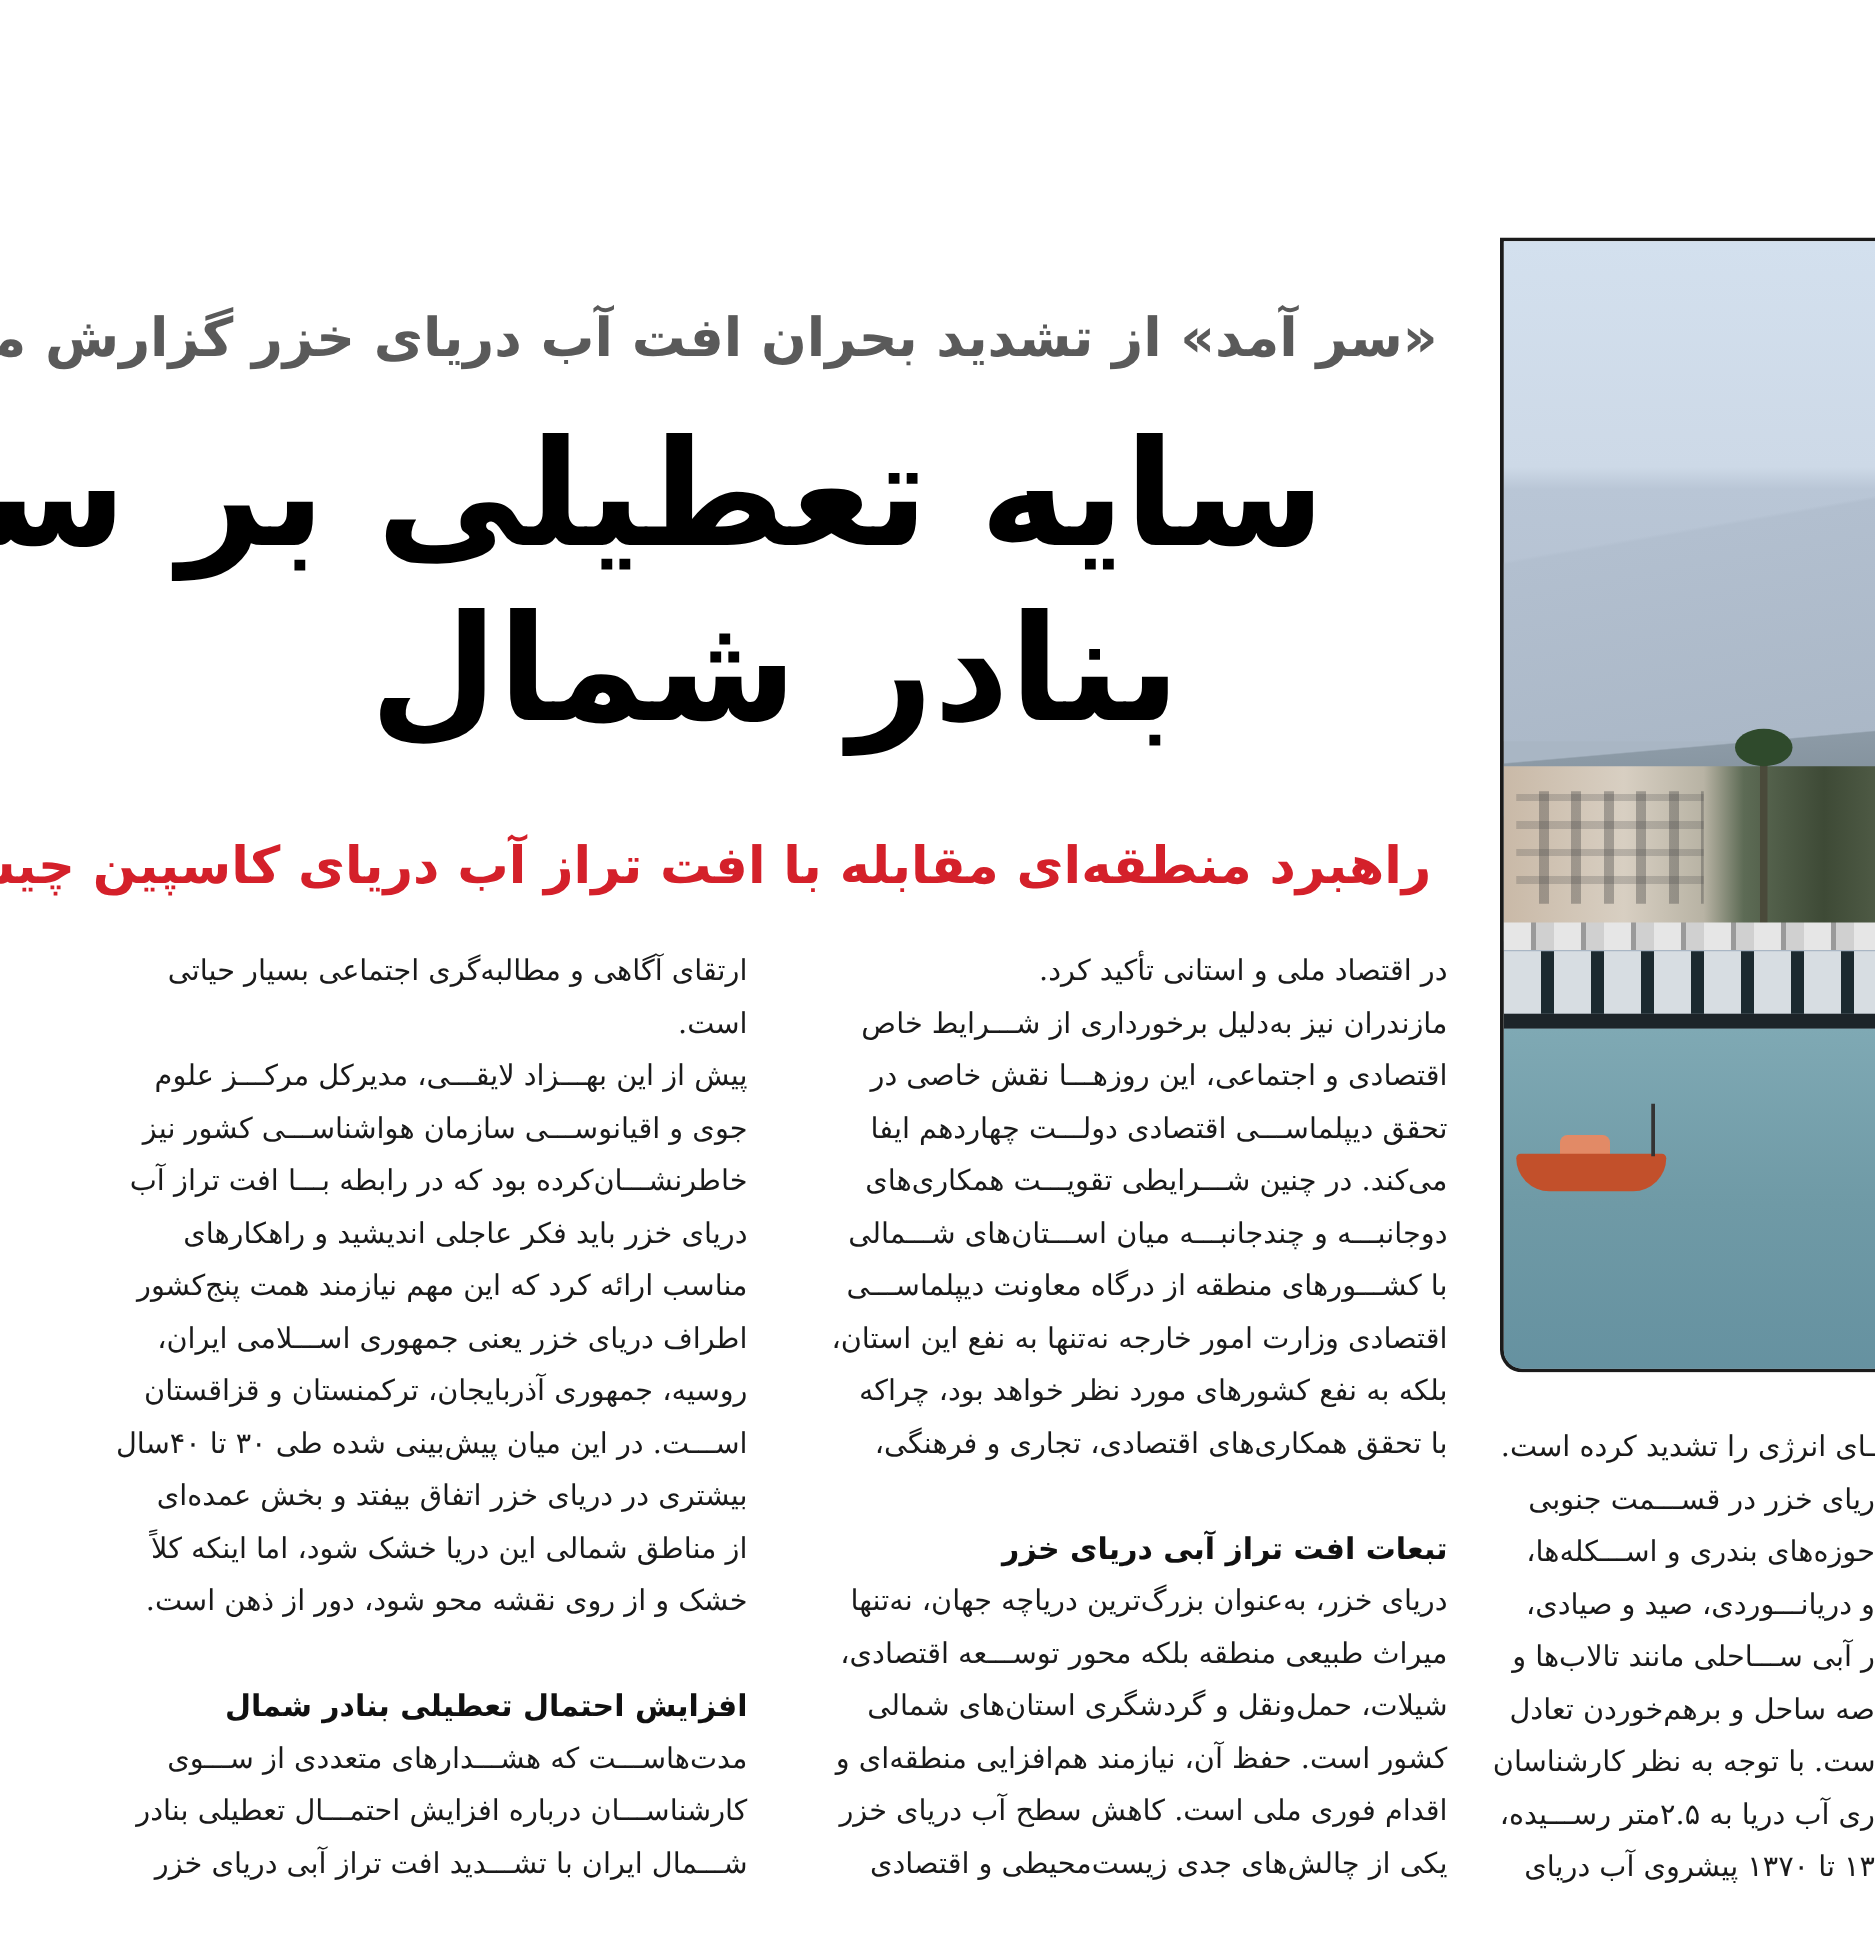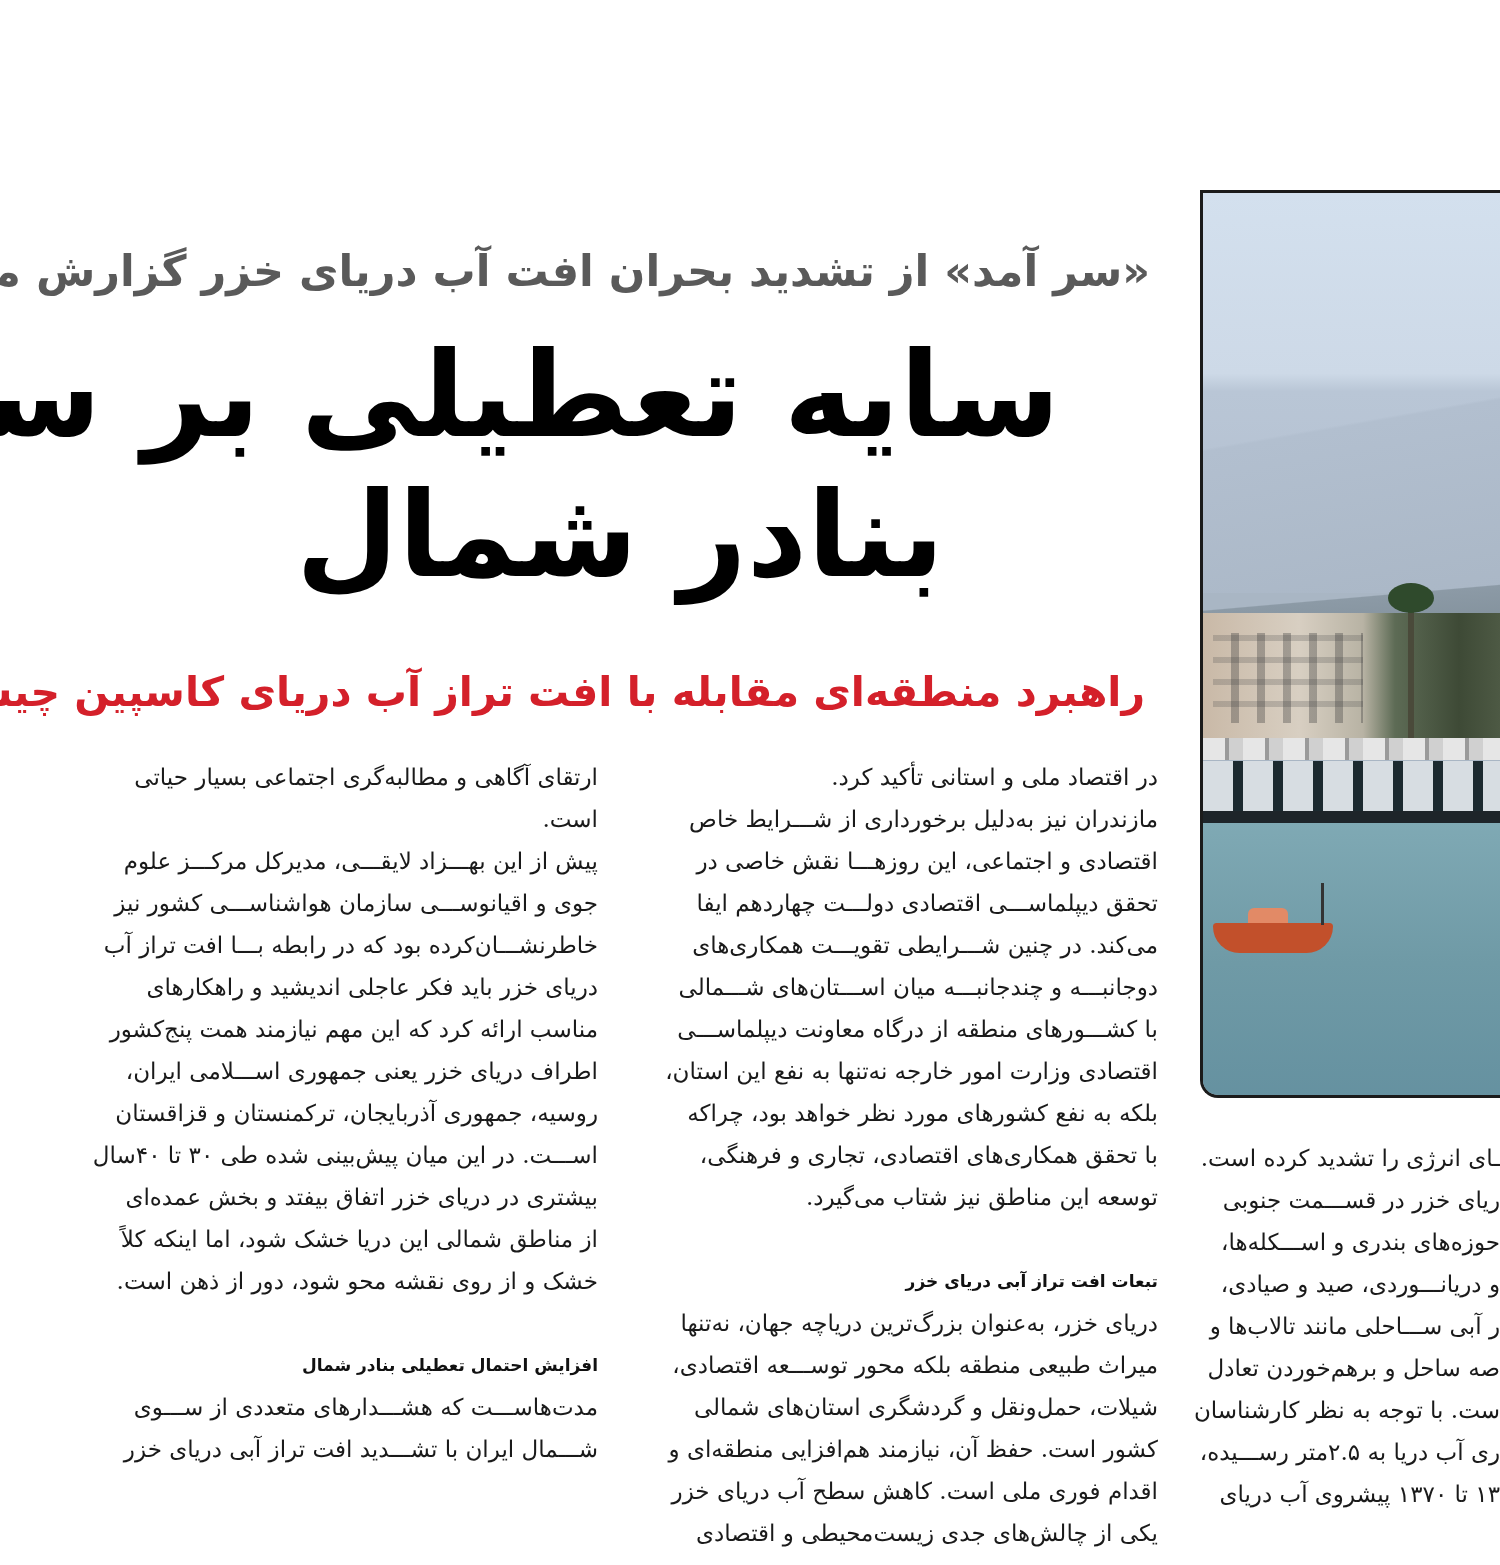--- a/index.html
+++ b/index.html
@@ -25,21 +25,21 @@
     text-align: right; font-family: "DejaVu Sans", sans-serif; font-weight: bold;
     font-size: 41px; line-height: 60px; color: #d4202a; white-space: nowrap; letter-spacing: -1.5px;
   }
   .col {
     position: absolute; text-align: justify; text-align-last: right;
     font-family: "DejaVu Serif", serif; font-size: 23px; line-height: 42px; color: #1a1a1a;
   }
   .col p { margin: 0; white-space: nowrap; overflow: hidden; text-align: left; }
   .col h3 {
     margin: 0; font-family: "DejaVu Sans", sans-serif; font-weight: bold;
-    font-size: 17px; line-height: 42px; text-align: center; color: #111; white-space: nowrap;
+    font-size: 24px; line-height: 42px; text-align: center; color: #111; white-space: nowrap;
   }
   .col-middle { left: 648px; top: 756px; width: 510px; }
   .col-left { left: 88px; top: 756px; width: 510px; }
   .col-right { left: 1195px; top: 1137px; width: 305px; overflow: hidden; }
   .col-right p { text-align: center; direction: rtl; }
   .gap { height: 42px; }
   .photo {
     position: absolute; left: 1200px; top: 190px; width: 320px; height: 902px;
     border: 3px solid #1b1b1b; border-right: none; border-radius: 0 0 0 18px; overflow: hidden;
     background: linear-gradient(#d3e0ee 0%, #cdd9e7 20%, #b9c6d6 22%, #b3bfcf 40%, #a9b6c4 42%);
@@ -109,21 +109,20 @@
   <p>در اقتصاد ملی و استانی تأکید کرد.</p>
   <p>مازندران نیز به‌دلیل برخورداری از شـــرایط خاص</p>
   <p>اقتصادی و اجتماعی، این روزهـــا نقش خاصی در</p>
   <p>تحقق دیپلماســـی اقتصادی دولـــت چهاردهم ایفا</p>
   <p>می‌کند. در چنین شـــرایطی تقویـــت همکاری‌های</p>
   <p>دوجانبـــه و چندجانبـــه میان اســـتان‌های شـــمالی</p>
   <p>با کشـــورهای منطقه از درگاه معاونت دیپلماســـی</p>
   <p>اقتصادی وزارت امور خارجه نه‌تنها به نفع این استان،</p>
   <p>بلکه به نفع کشورهای مورد نظر خواهد بود، چراکه</p>
   <p>با تحقق همکاری‌های اقتصادی، تجاری و فرهنگی،</p>
-  <p>توسعه این مناطق نیز شتاب می‌گیرد.</p>
   <div class="gap"></div>
   <h3>تبعات افت تراز آبی دریای خزر</h3>
   <p>دریای خزر، به‌عنوان بزرگ‌ترین دریاچه جهان، نه‌تنها</p>
   <p>میراث طبیعی منطقه بلکه محور توســـعه اقتصادی،</p>
   <p>شیلات، حمل‌ونقل و گردشگری استان‌های شمالی</p>
   <p>کشور است. حفظ آن، نیازمند هم‌افزایی منطقه‌ای و</p>
   <p>اقدام فوری ملی است. کاهش سطح آب دریای خزر</p>
   <p>یکی از چالش‌های جدی زیست‌محیطی و اقتصادی</p>
 </div>
 
@@ -137,20 +136,21 @@
   <p>مناسب ارائه کرد که این مهم نیازمند همت پنج‌کشور</p>
   <p>اطراف دریای خزر یعنی جمهوری اســـلامی ایران،</p>
   <p>روسیه، جمهوری آذربایجان، ترکمنستان و قزاقستان</p>
   <p>اســـت. در این میان پیش‌بینی شده طی ۳۰ تا ۴۰سال</p>
   <p>بیشتری در دریای خزر اتفاق بیفتد و بخش عمده‌ای</p>
   <p>از مناطق شمالی این دریا خشک شود، اما اینکه کلاً</p>
   <p>خشک و از روی نقشه محو شود، دور از ذهن است.</p>
   <div class="gap"></div>
   <h3>افزایش احتمال تعطیلی بنادر شمال</h3>
   <p>مدت‌هاســـت که هشـــدارهای متعددی از ســـوی</p>
+  <p>کارشناســـان درباره افزایش احتمـــال تعطیلی بنادر</p>
   <p>شـــمال ایران با تشـــدید افت تراز آبی دریای خزر</p>
 </div>
 
 <div class="photo">
   <div class="mountains"></div>
   <div class="hills2"></div>
   <div class="buildings"></div>
   <div class="building-windows"></div>
   <div class="palm"></div>
   <div class="palm-top"></div>

